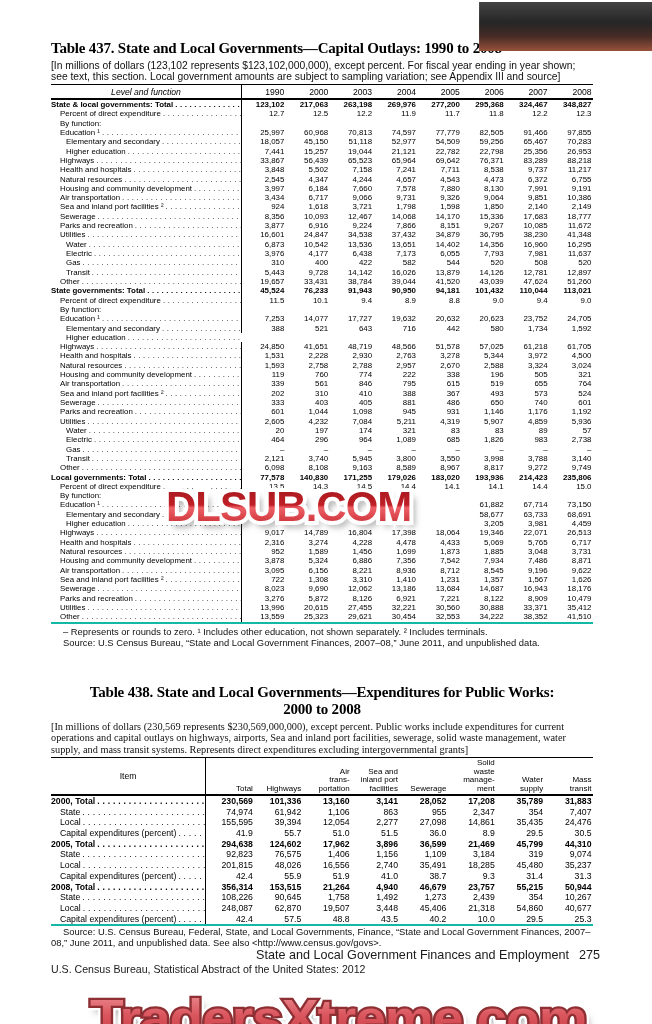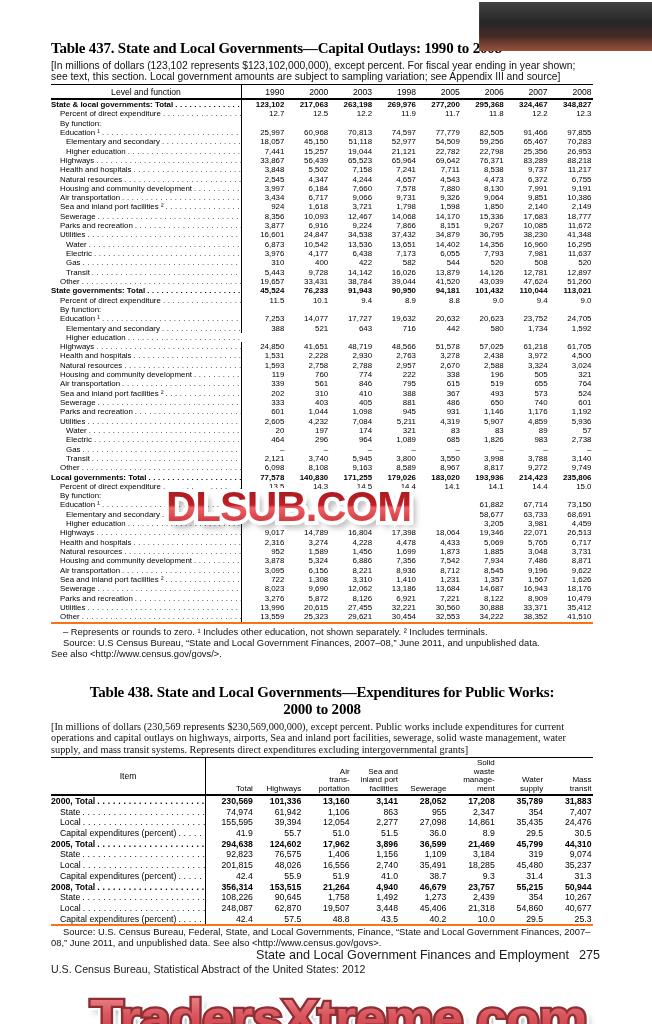--- a/index.html
+++ b/index.html
@@ -12,33 +12,33 @@
   #t437-title{top:40px;}
   #t437-note{top:60px;font-size:10.3px;line-height:11.3px;color:#101010;}
   #t438-title{top:684px;text-align:center;}
   #t438-note{top:721px;font-size:10.3px;line-height:11.3px;color:#101010;font-family:Liberation Serif, serif;}
 
   
   .table{border-top:1px solid #000;}
   #t437{top:84px;}
   #t438{top:757px;}
   .t-head{display:flex;border-bottom:2px solid #000;box-sizing:border-box;}
-  .t-body{border-bottom:2px solid #f97316;}
+  .t-body{border-bottom:2px solid #14b8a6;}
   .t-row{display:flex;box-sizing:border-box;}
   .stub{box-sizing:border-box;display:flex;overflow:hidden;white-space:nowrap;min-width:0;}
   .cells{display:flex;flex:1;border-left:1px solid #000;box-sizing:border-box;min-width:0;}
   .cell{flex:1;text-align:right;padding-right:1.5px;box-sizing:border-box;overflow:hidden;white-space:nowrap;}
   .dots{flex:1;overflow:hidden;margin-left:2px;letter-spacing:0.2px;min-width:0;}
   .bold{font-weight:bold;}
   .ind0{padding-left:0;}
   .ind1{padding-left:9px;}
   .ind2{padding-left:15px;}
 
   .t437 .t-head{height:15px;font-size:8.6px;}
-  .t437 .t-head .stub{width:190px;align-items:center;justify-content:center;}
+  .t437 .t-head .stub{width:190px;align-items:center;justify-content:center;font-style:italic;}
   .t437 .t-head .cells{align-items:center;}
   .t437 .t-row{height:9.32px;line-height:9.32px;font-size:7.9px;}
   .t437 .t-body .stub{width:190px;}
 
   .t438 .t-head{height:38px;font-size:8.6px;}
   .t438 .t-head .stub{width:154px;align-items:center;justify-content:center;}
   .t438 .t-head .cells{align-items:flex-end;padding-bottom:1px;}
   .colhead{flex:1;text-align:right;font-size:8px;line-height:8.5px;padding-right:1.5px;box-sizing:border-box;}
   .t438 .t-row{height:10.7px;line-height:10.7px;font-size:8.7px;}
   .t438 .t-body .stub{width:154px;}
@@ -91,21 +91,21 @@
 
   <div id="t437" class="block table t437">
     <div class="t-head">
       <div class="stub">
         <span>Level and function</span>
       </div>
       <div class="cells">
           <div class="cell">1990</div>
           <div class="cell">2000</div>
           <div class="cell">2003</div>
-          <div class="cell">1998</div>
+          <div class="cell">2004</div>
           <div class="cell">2005</div>
           <div class="cell">2006</div>
           <div class="cell">2007</div>
           <div class="cell">2008</div>
         </div>
     </div>
     <div class="t-body">
         <div class="t-row bold">
           <div class="stub ind0">
             <span>State &amp; local governments: Total</span>
@@ -530,21 +530,21 @@
           <div class="stub ind1">
             <span>Health and hospitals</span>
             <span class="dots"> . . . . . . . . . . . . . . . . . . . . . . . . . . . . . . . . . . . . . . . . . . . . . . . . . . . . . . . . . . . . . . . . . . . . . . . . . . . . . . . . . . . . . . . . . .</span>
           </div>
           <div class="cells">
             <div class="cell">1,531</div>
             <div class="cell">2,228</div>
             <div class="cell">2,930</div>
             <div class="cell">2,763</div>
             <div class="cell">3,278</div>
-            <div class="cell">2,438</div>
+            <div class="cell">5,344</div>
             <div class="cell">3,972</div>
             <div class="cell">4,500</div>
           </div>
         </div>
         <div class="t-row">
           <div class="stub ind1">
             <span>Natural resources</span>
             <span class="dots"> . . . . . . . . . . . . . . . . . . . . . . . . . . . . . . . . . . . . . . . . . . . . . . . . . . . . . . . . . . . . . . . . . . . . . . . . . . . . . . . . . . . . . . . . . .</span>
           </div>
           <div class="cells">
@@ -988,21 +988,20 @@
             <div class="cell">38,352</div>
             <div class="cell">41,510</div>
           </div>
         </div>
       </div>
   </div>
 
   <div id="t437-fn" class="block">
     <div class="indent">– Represents or rounds to zero. ¹ Includes other education, not shown separately. ² Includes terminals.</div>
     <div class="indent">Source: U.S Census Bureau, “State and Local Government Finances, 2007–08,” June 2011, and unpublished data.</div>
-    <div>See also &lt;http://www.census.gov/govs/&gt;.</div>
   </div>
 
   <div id="t438-title" class="block title">
     <div>Table 438. State and Local Governments—Expenditures for Public Works:</div>
     <div>2000 to 2008</div>
   </div>
   <div id="t438-note" class="block">[In millions of dollars (230,569 represents $230,569,000,000), except percent. Public works include expenditures for current operations and capital outlays on highways, airports, Sea and inland port facilities, sewerage, solid waste management, water supply, and mass transit systems. Represents direct expenditures excluding intergovernmental grants]</div>
 
   <div id="t438" class="block table t438">
     <div class="t-head">

